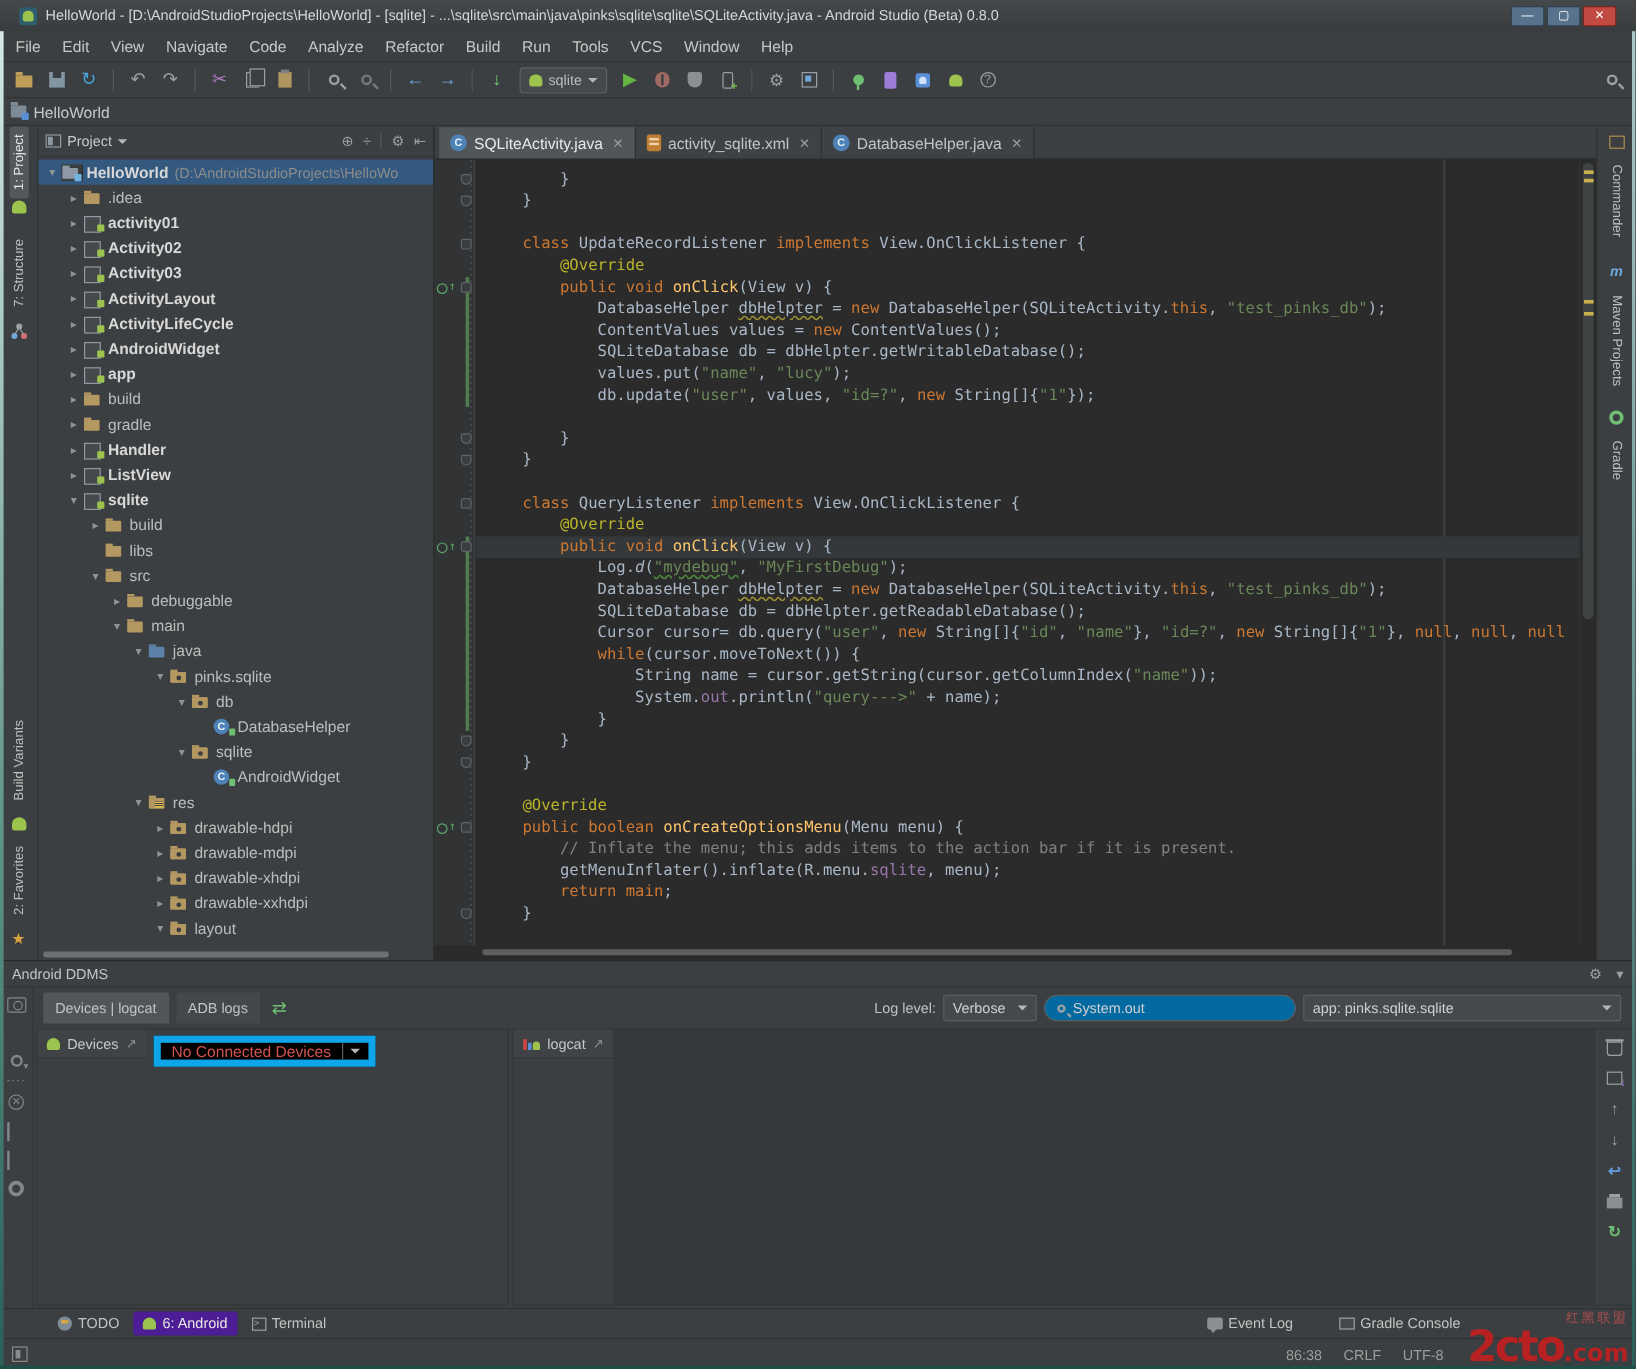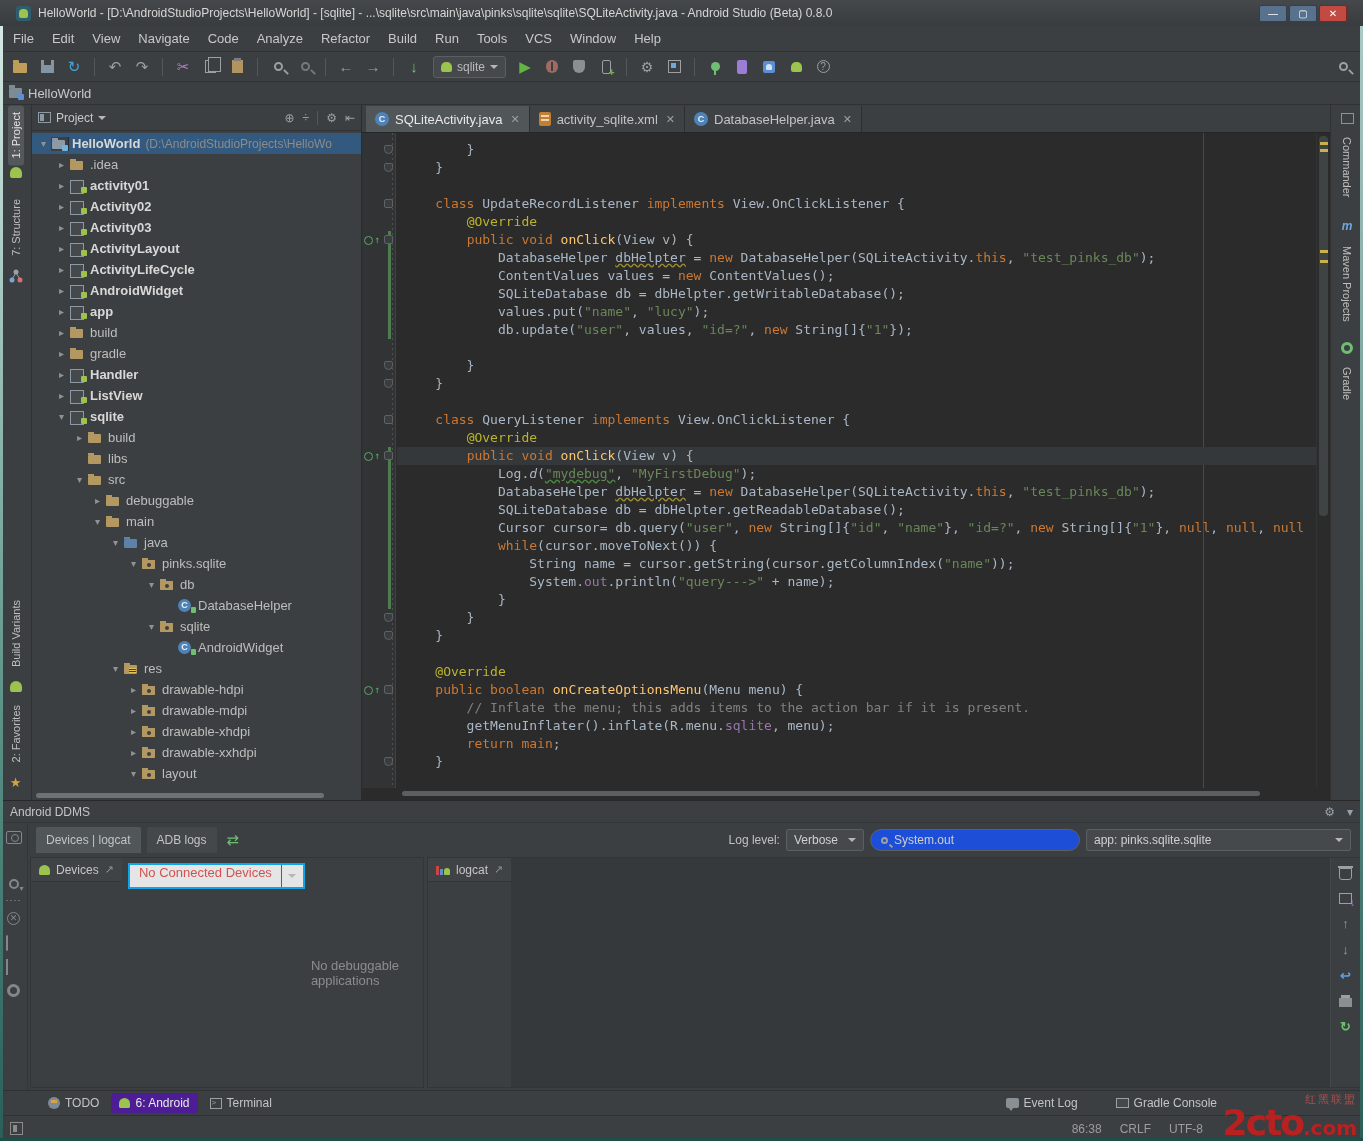--- a/index.html
+++ b/index.html
@@ -146,31 +146,31 @@
   .d-doc{border:1px solid #9aa0a6;width:11px;height:13px;margin:0 auto}
   .d-donut{border:3px solid #9aa0a6;border-radius:50%;width:13px;height:13px}
   .ddms-content{flex:1;display:flex;flex-direction:column;min-width:0}
   .ddms-tabsrow{height:34px;display:flex;align-items:center;padding:0 8px;gap:6px;flex:none}
   .dtab{padding:6px 10px;font-size:12px;color:#c3c3c3;background:#515658;border-radius:2px 2px 0 0}
   .dtab.inactive{background:#44484a}
   .dd-refresh{color:#6fbf73;font-size:15px;margin-left:4px}
   .loglevel-label{margin-left:auto;color:#c0c0c0}
   .select{display:flex;align-items:center;gap:8px;background:#45494b;border:1px solid #5b5f61;border-radius:2px;padding:3px 7px;color:#d0d0d0}
   .select .caret-down{margin-left:2px}
-  .searchpill{display:flex;align-items:center;gap:6px;background:#1d4ed8;border:1px solid #5b5f61;border-radius:12px;padding:3px 10px;width:210px;color:#cfcfcf}
+  .searchpill{display:flex;align-items:center;gap:6px;background:#0369a1;border:1px solid #5b5f61;border-radius:12px;padding:3px 10px;width:210px;color:#cfcfcf}
   .sp-mag{width:7px;height:7px;border:2px solid #9aa0a6;border-radius:50%;position:relative;flex:none}
   .sp-mag::after{content:"";position:absolute;left:6px;top:6px;width:4px;height:2px;background:#9aa0a6;transform:rotate(45deg)}
   .appfilter{width:265px;justify-content:space-between;margin-right:4px}
   .ddms-panes{flex:1;display:flex;min-height:0;padding:0 2px 2px 2px;gap:3px}
   .pane{display:flex;flex-direction:row;border:1px solid #333638;background:#3c3f41;min-width:0}
   .pane-devices{width:394px;flex:none}
   .pane-logcat{flex:1}
   .pane-header{height:24px;display:flex;align-items:center;gap:6px;padding:0 8px;background:#3f4345;border-bottom:1px solid #333638;color:#c6c6c6;flex:none}
   .float-ico{margin-left:auto;color:#8f9396;font-size:11px}
-  .dev-drop{margin:5px 6px;height:26px;border:2px solid #0ea5e9;background:#e5e5e5;display:flex;}
+  .dev-drop{margin:5px 6px;height:26px;border:6px solid #0ea5e9;background:#000000;display:flex;}
   .dev-drop .txt{padding:0 9px;color:#d25252;flex:1;font-size:13px}
   .dev-drop .btn{width:22px;height:100%;border-left:1px solid #5b5f61;display:flex;align-items:center;justify-content:center}
   .dev-empty{flex:1;display:flex;align-items:center;justify-content:center;color:#8c8c8c;font-size:13px}
   .logcat-body{flex:1;display:flex;min-height:0;background:#36393b}
   .logcat-area{flex:1}
   .lstrip{width:30px;flex:none;border-left:1px solid #45484a;display:flex;flex-direction:column;align-items:center;padding-top:10px;gap:13px;background:#3c3f41}
   .licon{color:#9aa0a6;font-size:13px;line-height:1}
   .l-trash{width:13px;height:12px;border:1px solid #9aa0a6;border-radius:0 0 3px 3px;position:relative}
   .l-trash::after{content:"";position:absolute;left:-2px;top:-3px;width:15px;height:2px;background:#9aa0a6}
   .l-export{width:13px;height:11px;border:1px solid #9aa0a6;position:relative}
@@ -680,21 +680,20 @@
               <span class="droid-sm" style="width:11px;height:10px"></span>
               <span>Devices</span>
               <span class="float-ico">↗</span>
             </div>
             <div class="dev-drop">
               <span class="txt">No Connected Devices</span>
               <span class="btn">
                   <span class="caret-down"></span>
                 </span>
             </div>
-            <div class="dev-empty">No debuggable applications</div>
           </div>
           <div class="pane pane-logcat">
             <div class="pane-header">
               <span class="lc-ico">
                   <span class="g"></span>
                 </span>
               <span>logcat</span>
               <span class="float-ico">↗</span>
             </div>
             <div class="logcat-body">

